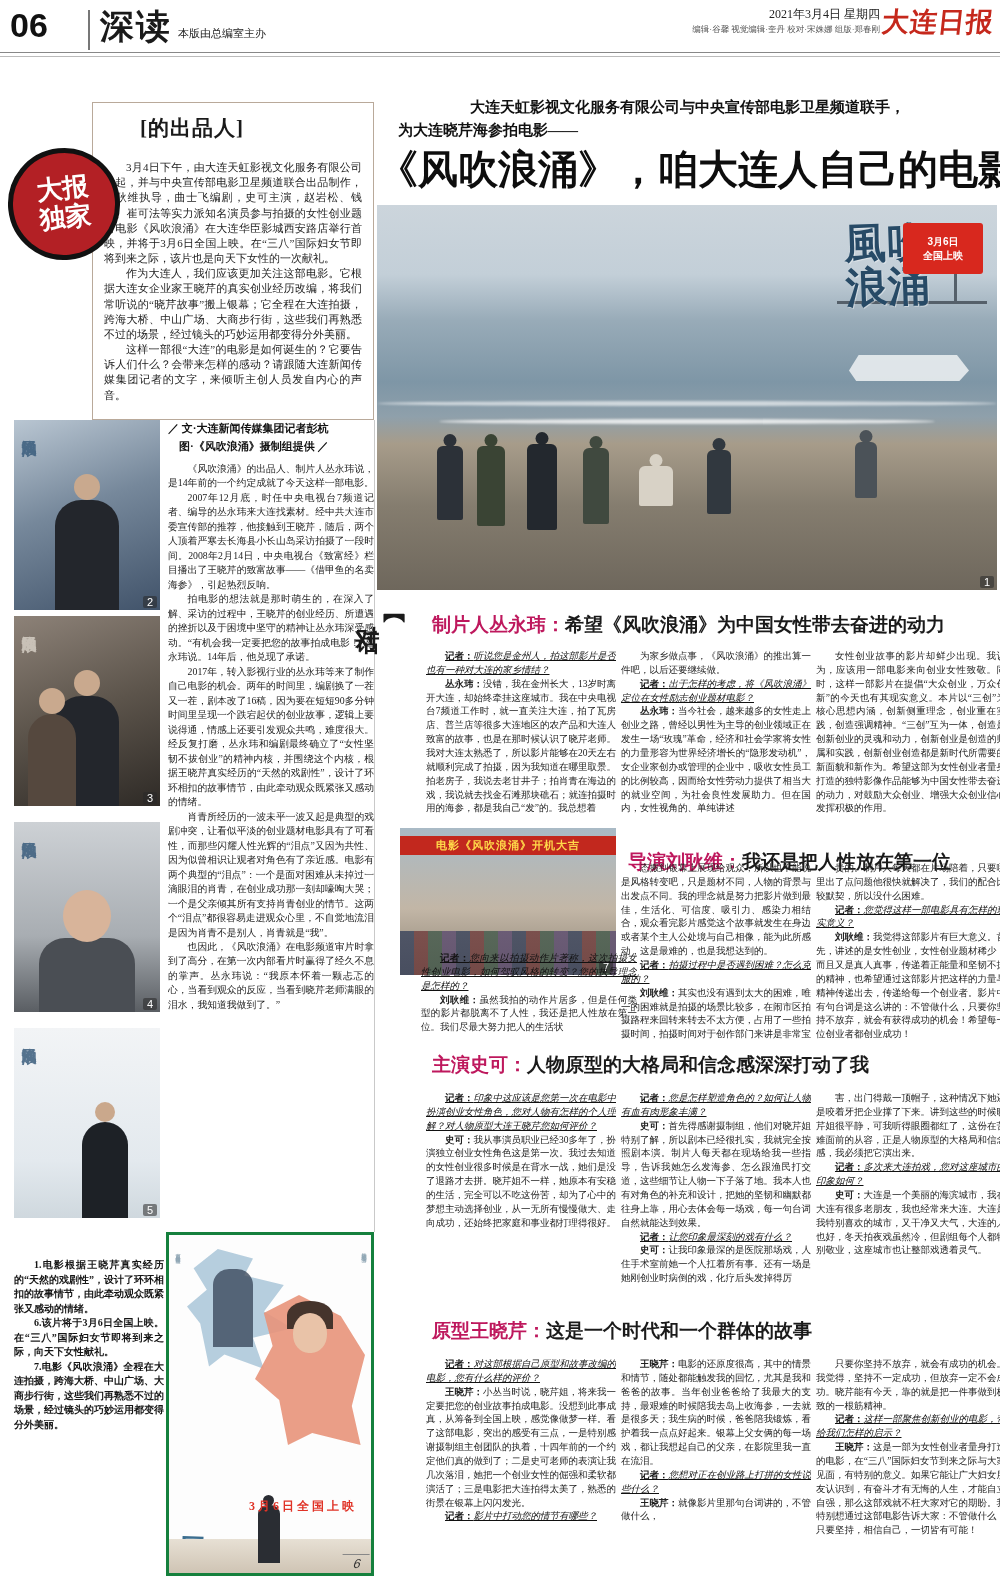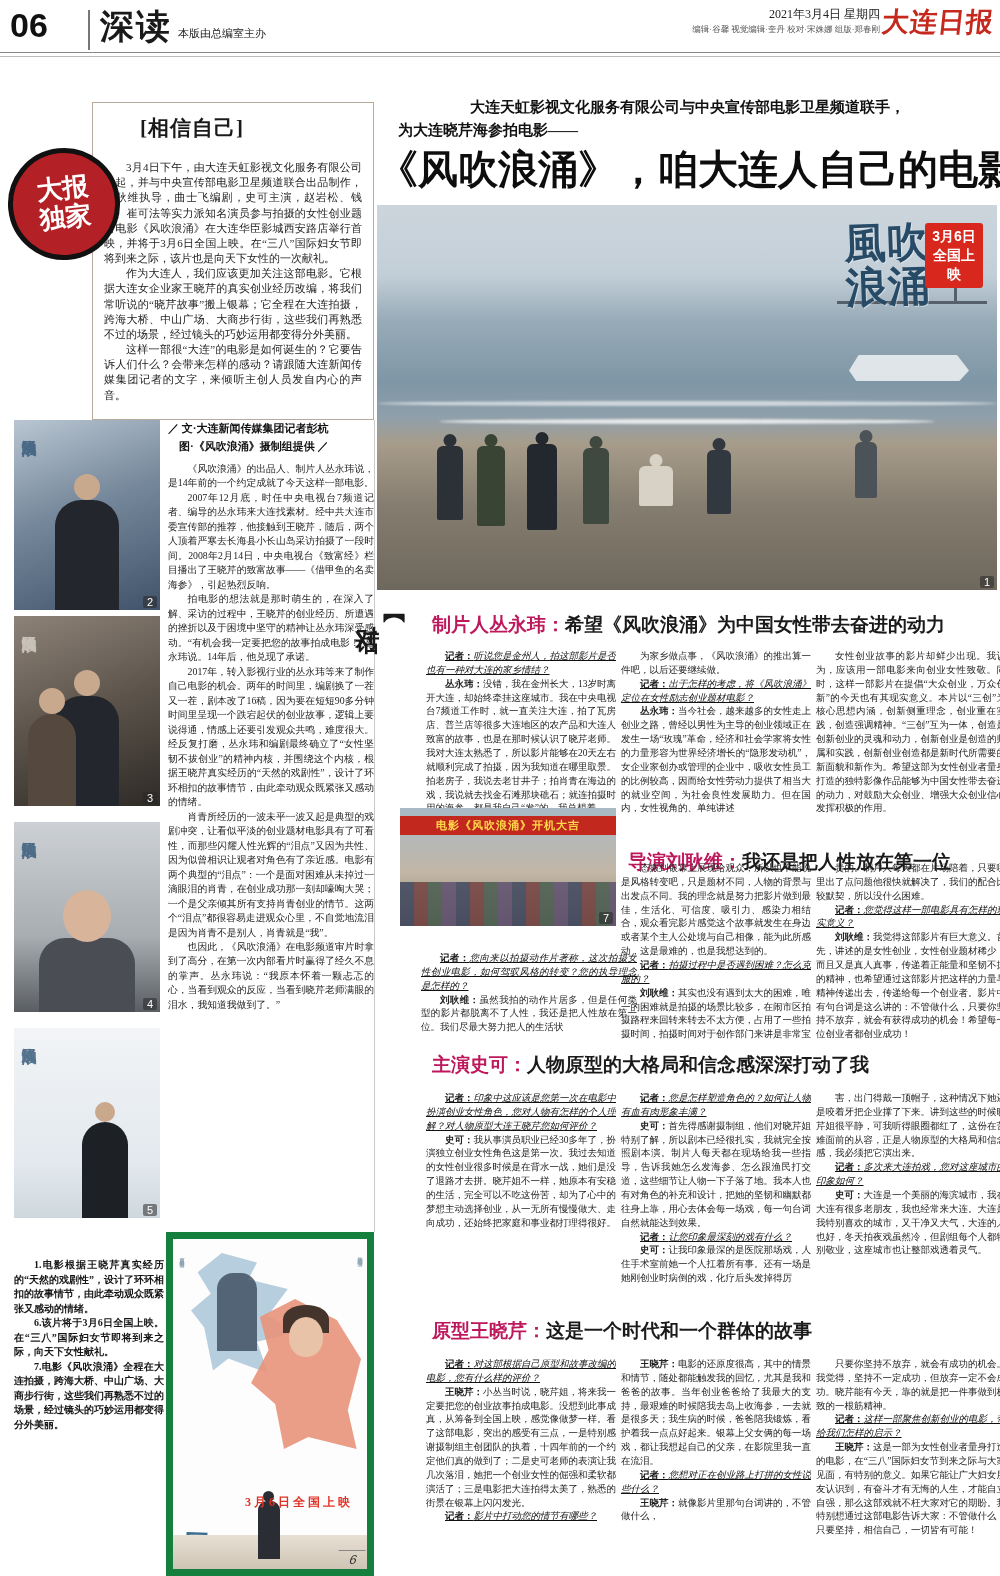--- a/index.html
+++ b/index.html
@@ -50,51 +50,51 @@
   .fig { position:absolute; border-radius:6px 6px 2px 2px; }
   .fig:before { content:""; position:absolute; top:-12px; left:50%; transform:translateX(-50%);
                 width:13px; height:13px; border-radius:50%; background:inherit; }
   .boat { position:absolute; right:28px; top:150px; width:120px; height:26px; background:#e9edf0;
           clip-path:polygon(0 60%,8% 0,90% 0,100% 60%,92% 100%,6% 100%); opacity:.9; }
   .crane { position:absolute; right:10px; top:96px; width:150px; height:3px; background:#55606a; }
   .crane:after { content:""; position:absolute; right:30px; top:-34px; width:3px; height:36px; background:#55606a; }
   .calli { position:absolute; right:60px; top:16px; width:100px; color:#274a66;
            font-size:42px; font-weight:900; line-height:1.05; text-align:center;
            text-shadow:1px 1px 0 rgba(255,255,255,.4); transform:rotate(-2deg); }
-  .release-chip { position:absolute; right:14px; top:18px; width:58px; background:#d8281e; color:#fff;
-                  font-size:14px; font-weight:700; text-align:center; line-height:1.35; padding:4px 2px;
+  .release-chip { position:absolute; right:14px; top:18px; width:80px; background:#d8281e; color:#fff;
+                  font-size:10px; font-weight:700; text-align:center; line-height:1.35; padding:12px 2px;
                   border-radius:3px; font-family:"Liberation Sans",sans-serif; }
 
   .strip-photo { left:14px; width:146px; height:190px; }
   .p2 { top:420px; background:linear-gradient(160deg,#b9c6d2 0%,#76889b 45%,#41536a 100%); }
   .p3 { top:616px; background:linear-gradient(160deg,#8d8278 0%,#5c544b 50%,#2e2a26 100%); }
   .p4 { top:822px; background:linear-gradient(180deg,#cdd1d5 0%,#a8adb2 60%,#5a5e63 100%); }
   .p5 { top:1028px; background:linear-gradient(180deg,#f2f4f6 0%,#e3e9ee 70%,#cfd8de 100%); }
   .strip-vtext { position:absolute; left:5px; top:8px; writing-mode:vertical-rl; color:#3a5d7d;
                  font-size:15px; font-weight:900; opacity:.85; }
   .p3 .strip-vtext { color:#e8e2d8; opacity:.7; }
   .figure-dark { position:absolute; bottom:0; left:50%; transform:translateX(-50%);
                  width:64px; height:110px; background:#23262c; border-radius:26px 26px 0 0; }
   .figure-dark:before { content:""; position:absolute; top:-26px; left:50%; transform:translateX(-50%);
                  width:26px; height:26px; border-radius:50%; background:#c9a98e; }
   .p4 .figure-dark { width:96px; height:74px; background:#4a4e54; }
   .p4 .figure-dark:before { width:48px; height:52px; top:-48px; background:#d8b49a; }
   .p5 .figure-dark { background:#1d2126; width:46px; height:96px; left:62%; }
   .p5 .figure-dark:before { background:#caa88c; width:20px; height:20px; top:-20px; }
 
   
-  .p7 { left:400px; top:808px; width:216px; height:118px;
+  .p7 { left:400px; top:828px; width:216px; height:147px;
         background:linear-gradient(180deg,#a9bac6 0%,#c2b6a6 55%,#8c8274 100%); }
   .p7-banner { position:absolute; left:0; top:8px; width:100%; background:#c2281e; color:#ffd94a;
                font-size:11px; font-weight:700; text-align:center; padding:2px 0; letter-spacing:1px; }
   .p7-people { position:absolute; bottom:0; left:0; width:100%; height:44px;
      background:repeating-linear-gradient(90deg,#37415a 0 14px,#6e3b3b 14px 28px,#42584a 28px 42px,#5a4a6e 42px 56px); opacity:.8; }
 
   
-  .poster { left:166px; top:1232px; width:208px; height:344px; background:#fdfdfd; border:7px solid #15803d; }
+  .poster { left:166px; top:1232px; width:208px; height:344px; background:#fdfdfd; border:3px solid #15803d; }
   .poster-blob-blue { position:absolute; left:18px; top:14px; width:110px; height:120px; background:#a9c6d8;
       clip-path:polygon(28% 0,60% 8%,52% 22%,88% 30%,70% 52%,96% 66%,60% 74%,70% 100%,34% 88%,20% 98%,12% 62%,0 48%,18% 34%,6% 16%); opacity:.85; }
   .poster-couple { position:absolute; left:44px; top:34px; width:40px; height:78px; background:#3c4a5c; border-radius:16px 16px 0 0; opacity:.8; }
   .poster-blob-peach { position:absolute; right:6px; top:60px; width:110px; height:150px; background:#e8937a;
       clip-path:polygon(40% 0,78% 14%,100% 40%,88% 74%,96% 100%,52% 92%,30% 100%,22% 70%,0 56%,16% 34%,8% 12%); opacity:.9; }
   .poster-face { position:absolute; right:44px; top:78px; width:34px; height:40px; background:#e9c3a8; border-radius:50% 50% 46% 46%; }
   .poster-hair { position:absolute; right:38px; top:66px; width:46px; height:28px; background:#45342c; border-radius:50% 50% 0 0; }
   .poster-calli { position:absolute; left:10px; bottom:44px; writing-mode:vertical-rl; color:#3c6e8f;
       font-size:30px; font-weight:900; line-height:1; letter-spacing:4px; transform:rotate(2deg); }
   .poster-oldman { position:absolute; left:44%; bottom:10px; width:22px; height:58px; background:#2a2d33; border-radius:9px 9px 0 0; }
@@ -151,21 +151,21 @@
 <div class="abs paper-logo">大连日报</div>
 <div class="abs hdr-line1"></div>
 <div class="abs hdr-line2"></div>
 
 <div class="abs badge">
   <div class="badge-inner" style="white-space:pre-line;">大报
 独家</div>
 </div>
 
 <div class="abs core-box"></div>
-<div class="abs core-title">[相信自己]</div>
+<div class="abs core-title">[的出品人]</div>
 <div class="abs core-body">
     <p>3月4日下午，由大连天虹影视文化服务有限公司发起，并与中央宣传部电影卫星频道联合出品制作，刘耿维执导，曲士飞编剧，史可主演，赵岩松、钱波、崔可法等实力派知名演员参与拍摄的女性创业题材电影《风吹浪涌》在大连华臣影城西安路店举行首映，并将于3月6日全国上映。在“三八”国际妇女节即将到来之际，该片也是向天下女性的一次献礼。</p>
     <p>作为大连人，我们应该更加关注这部电影。它根据大连女企业家王晓芹的真实创业经历改编，将我们常听说的“晓芹故事”搬上银幕；它全程在大连拍摄，跨海大桥、中山广场、大商步行街，这些我们再熟悉不过的场景，经过镜头的巧妙运用都变得分外美丽。</p>
     <p>这样一部很“大连”的电影是如何诞生的？它要告诉人们什么？会带来怎样的感动？请跟随大连新闻传媒集团记者的文字，来倾听主创人员发自内心的声音。</p>
   </div>
 
 <div class="abs kicker">
   <span class="l1">大连天虹影视文化服务有限公司与中央宣传部电影卫星频道联手，</span>
   <span>为大连晓芹海参拍电影——</span>
 </div>

